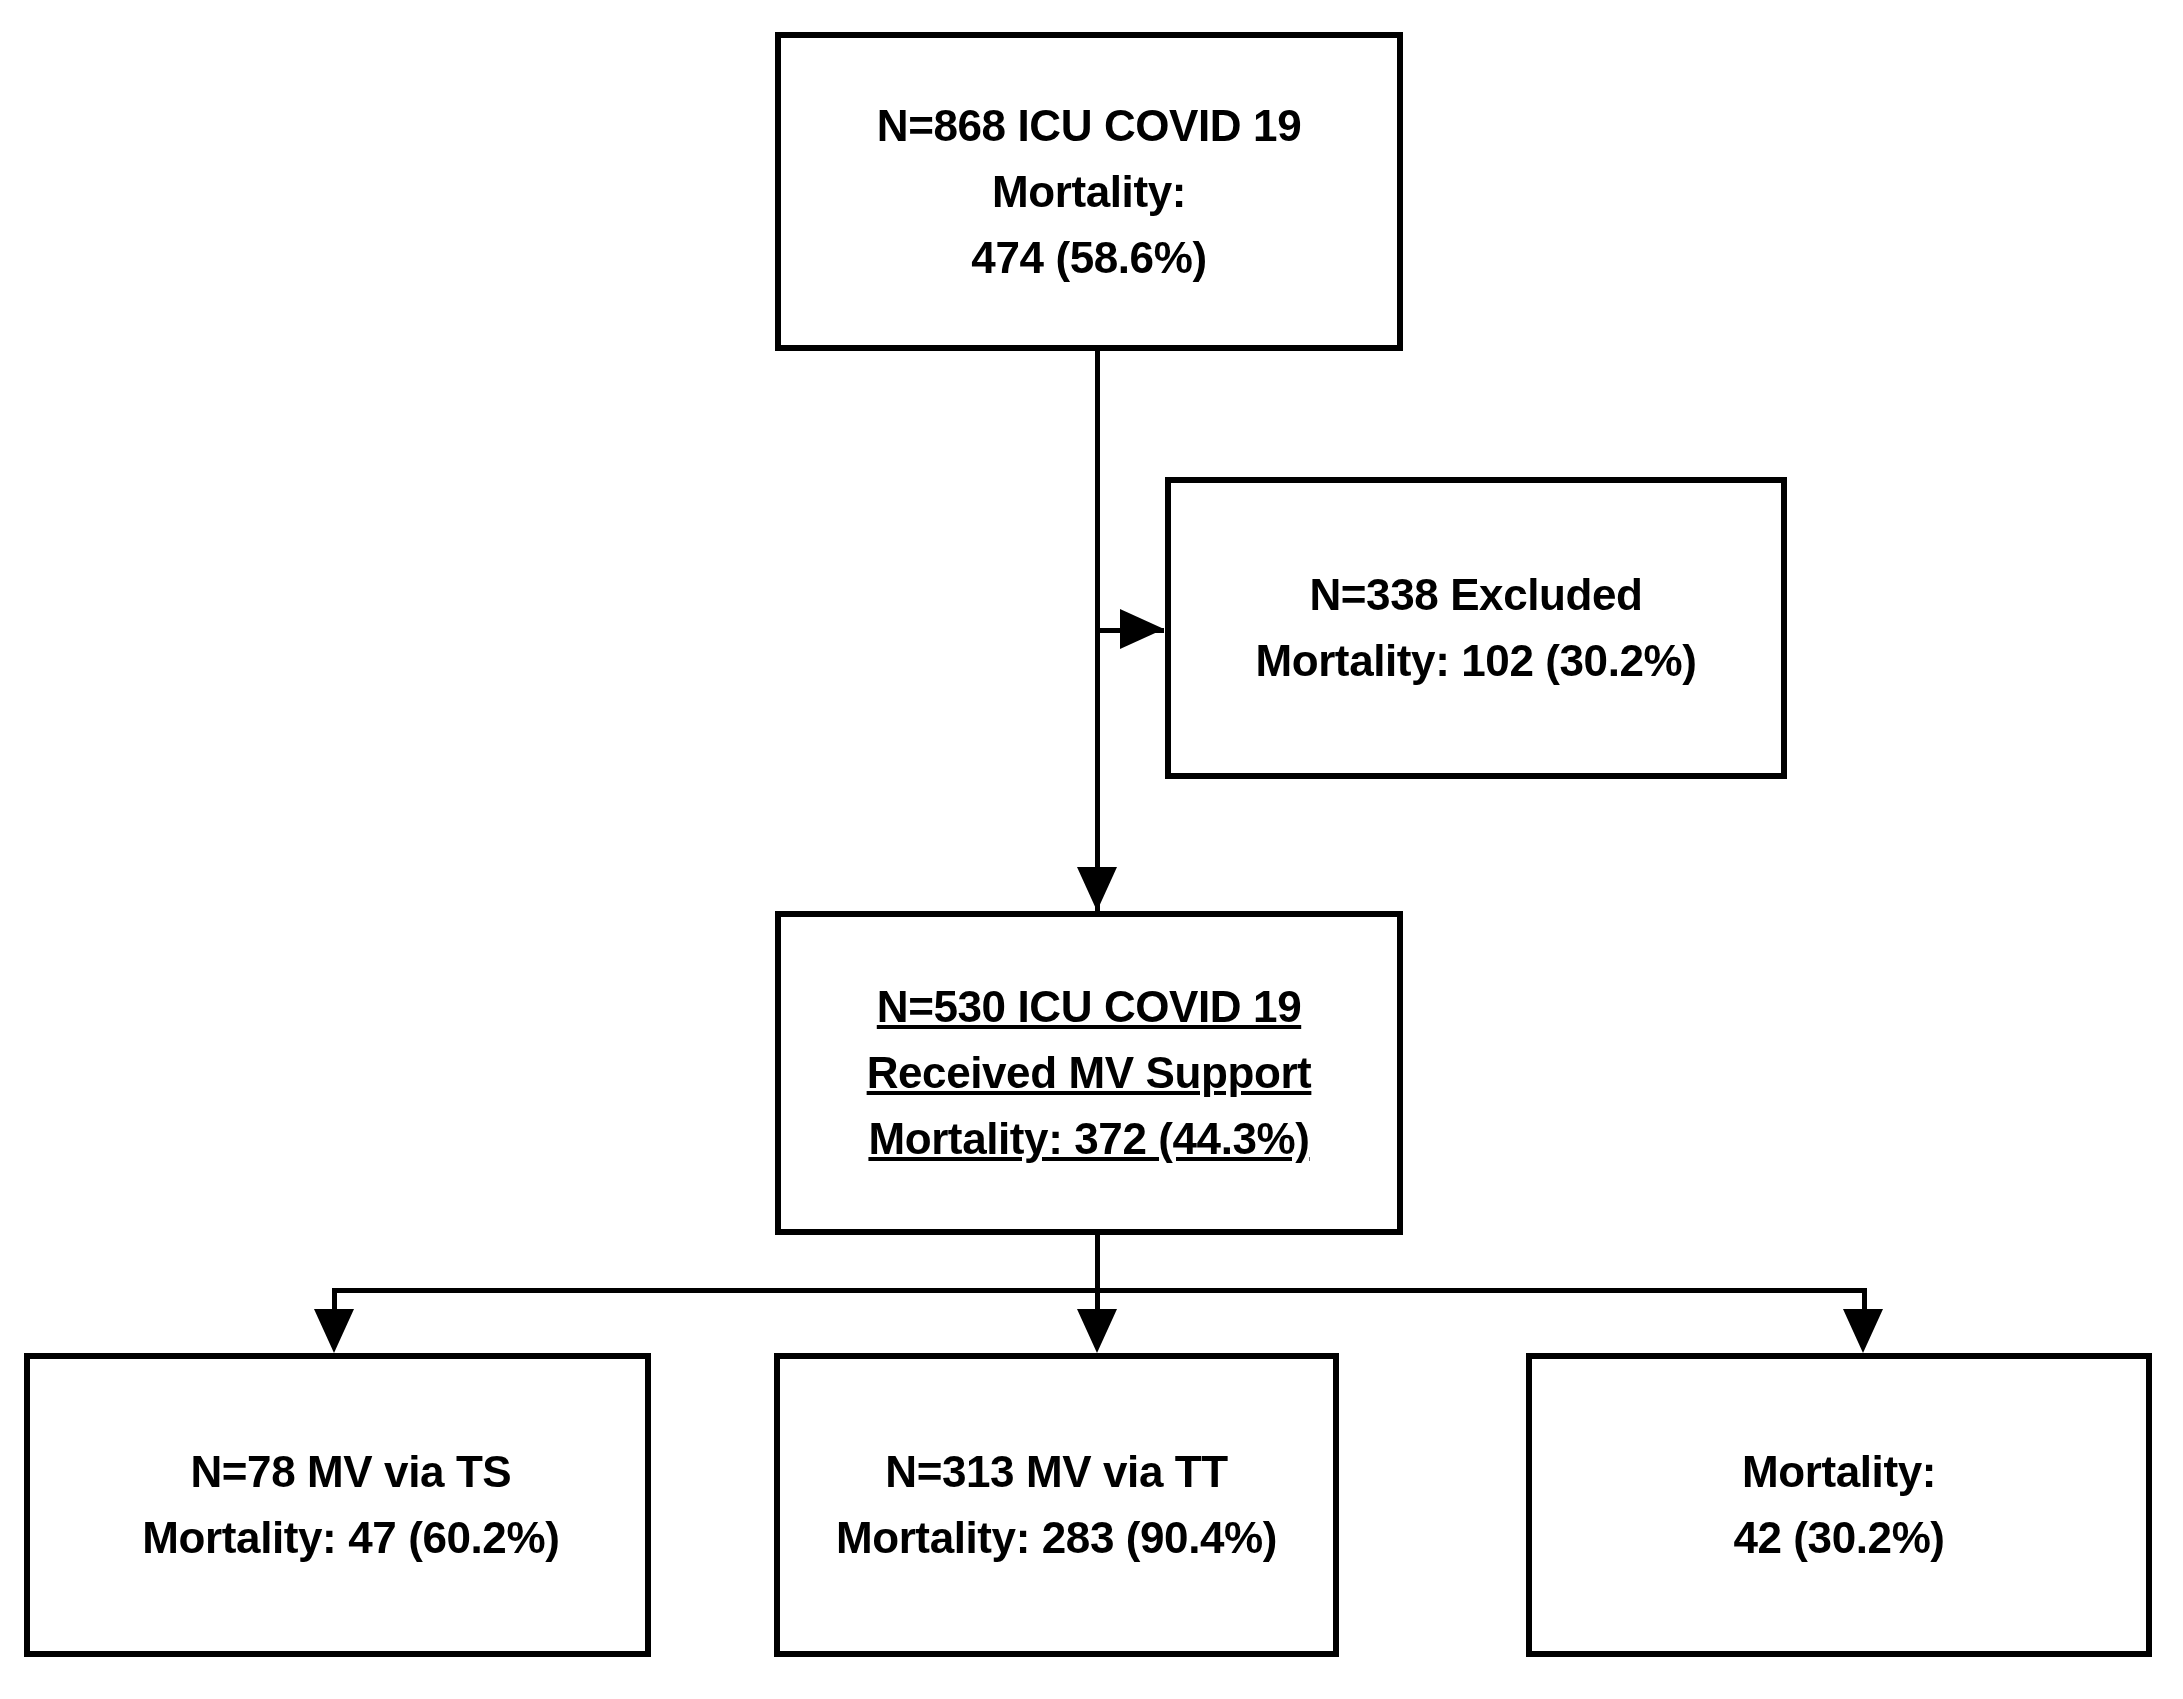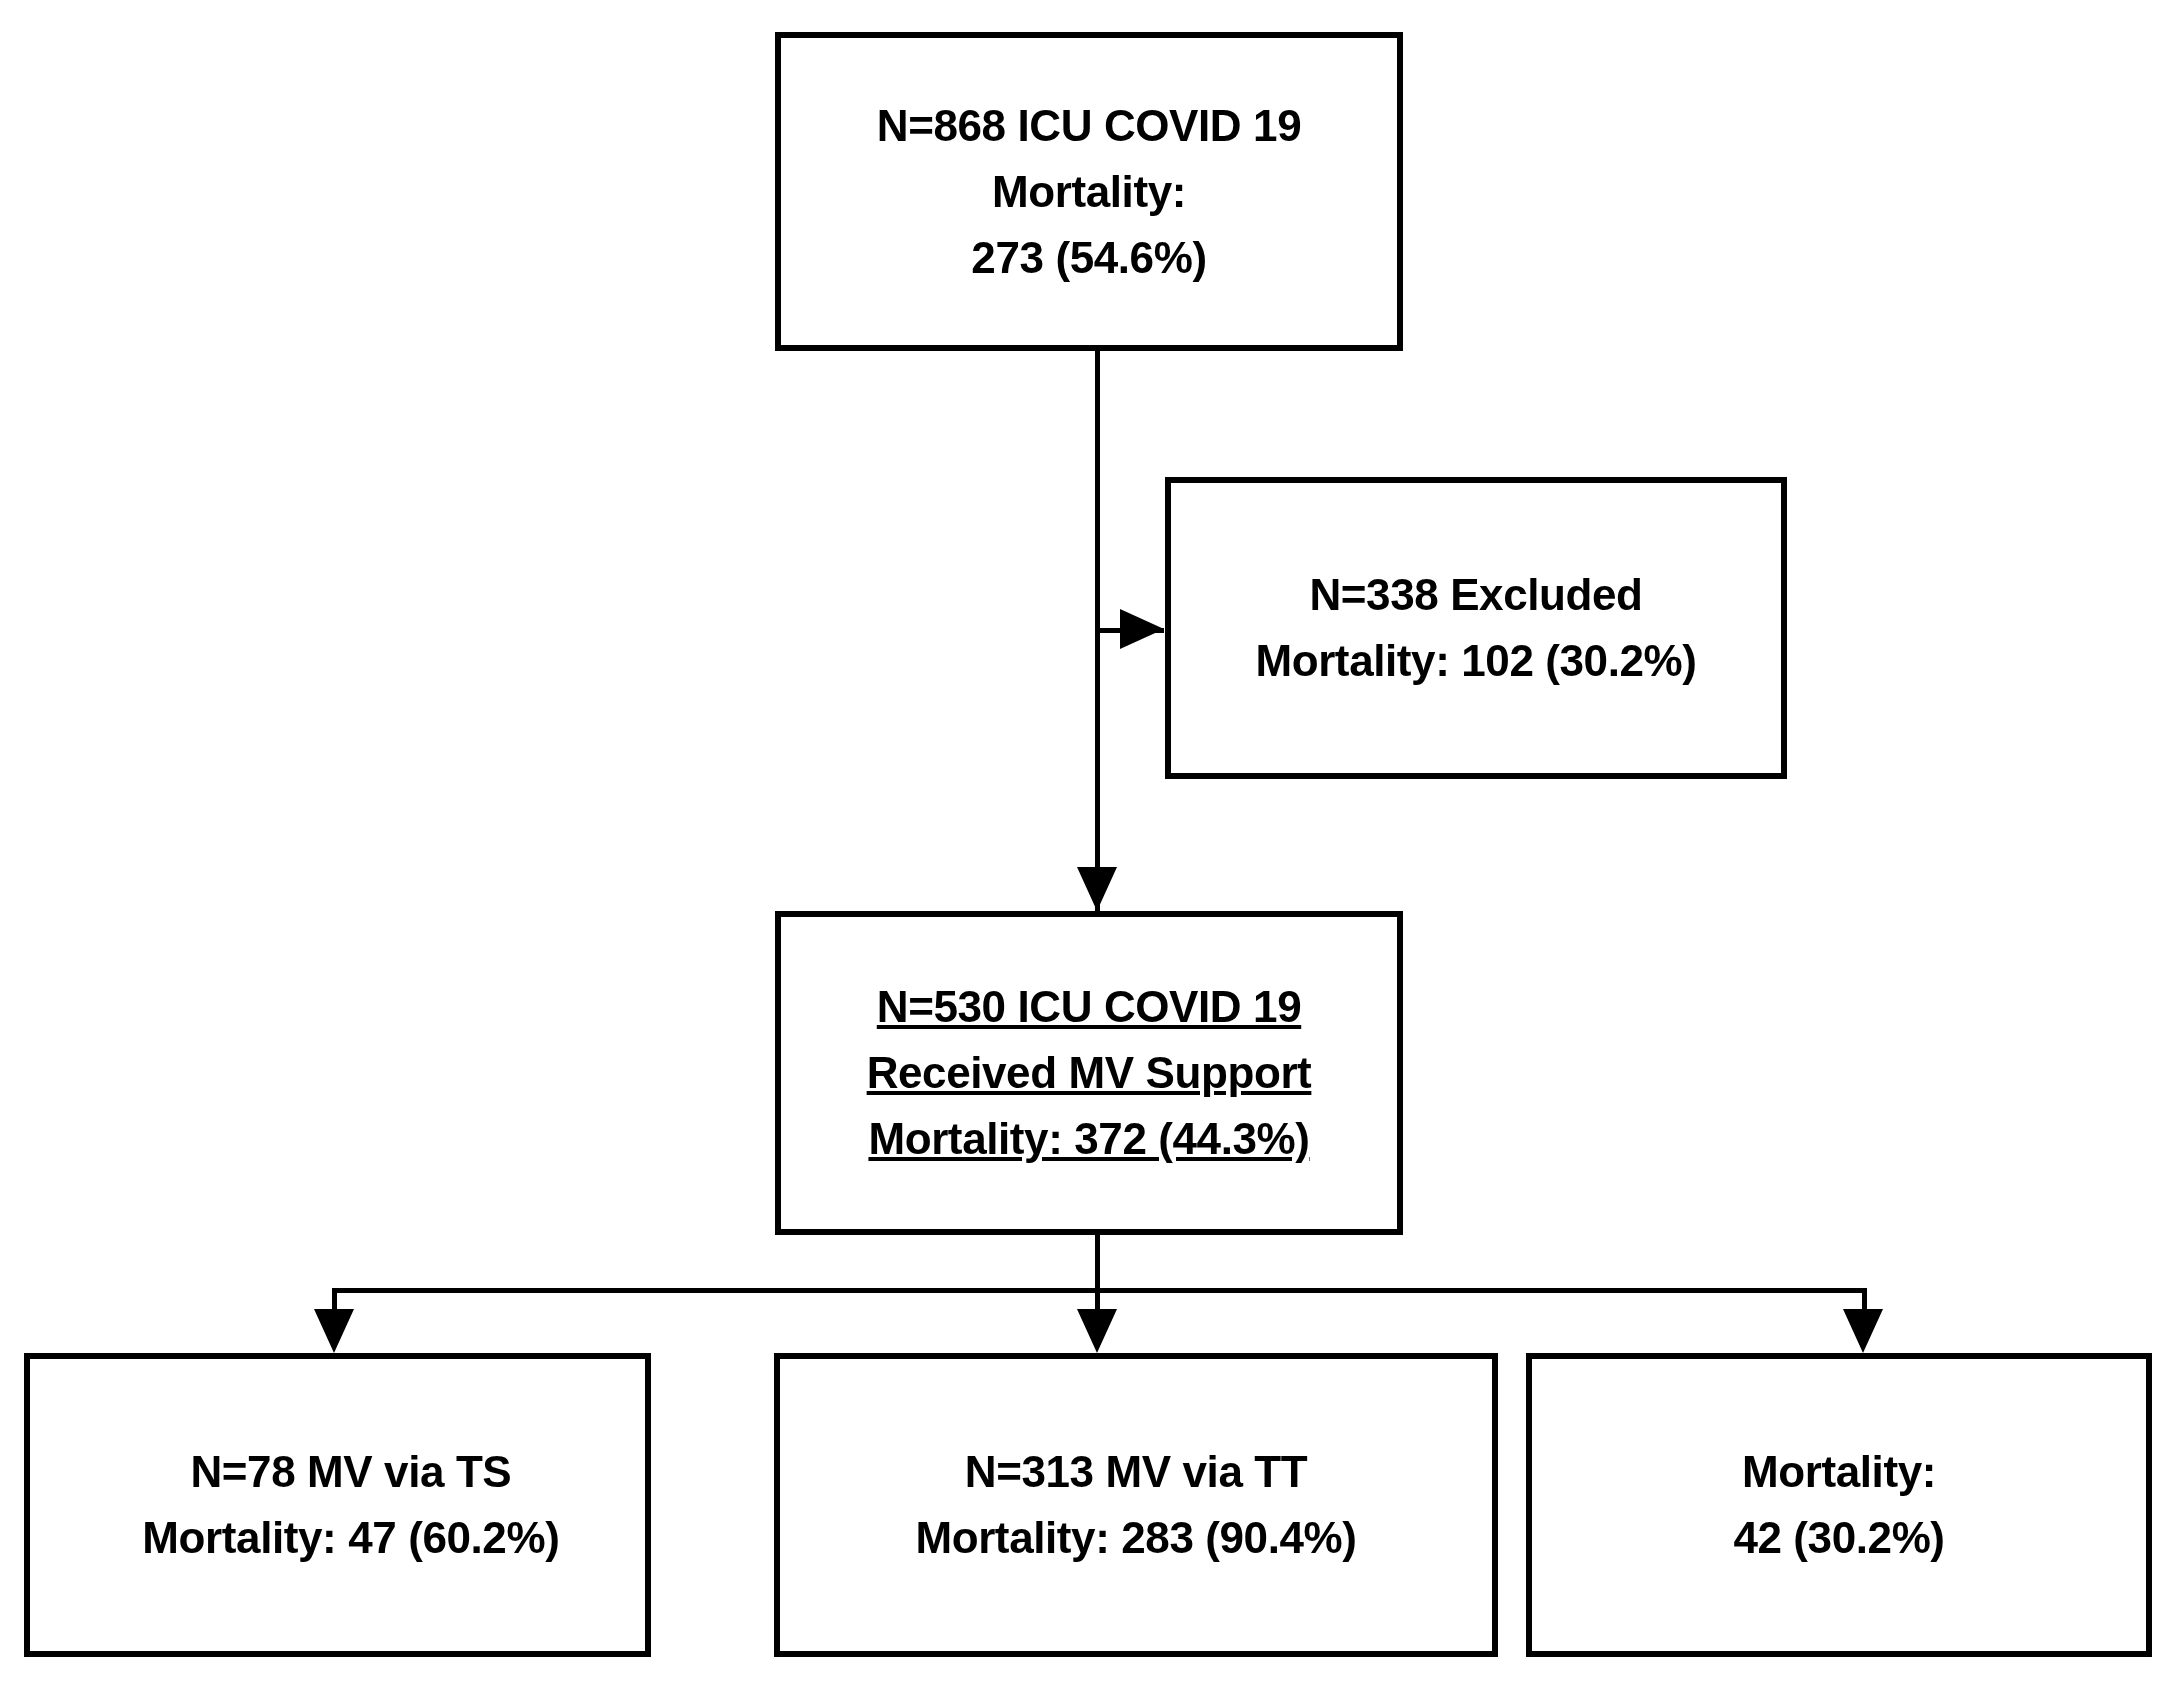--- a/index.html
+++ b/index.html
@@ -34,21 +34,21 @@
     font-size: 44px;
     line-height: 1.50;
     white-space: nowrap;
     letter-spacing: -0.4px;
   }
   
   #box-top      { left: 775px; top: 32px;   width: 628px; height: 319px; }
   #box-excluded { left: 1165px; top: 477px;  width: 622px; height: 302px; }
   #box-mv       { left: 775px; top: 911px; width: 628px; height: 324px; text-decoration: underline; }
   #box-ts       { left: 24.4px;   top: 1353px; width: 627px; height: 304px; padding-left: 26px; }
-  #box-tt       { left: 774px; top: 1353px; width: 724px; height: 304px; }
+  #box-tt       { left: 774px; top: 1353px; width: 565px; height: 304px; }
   #box-niv      { left: 1526px; top: 1353px; width: 626px; height: 304px; }
 
   
   .conn {
     position: absolute;
     background: #000000;
     z-index: 1;
   }
   .v-line { width: 5.3px; }
   .h-line { height: 5.3px; }
@@ -106,21 +106,21 @@
   <div class="conn v-line" id="split-left-v"></div>
   <div class="conn v-line" id="split-mid-v"></div>
   <div class="conn v-line" id="split-right-v"></div>
   <div class="arrow-down" id="arrow-ts"></div>
   <div class="arrow-down" id="arrow-tt"></div>
   <div class="arrow-down" id="arrow-niv"></div>
 
   <div class="flow-box" id="box-top">
     <div class="line">N=868 ICU COVID 19</div>
     <div class="line">Mortality:</div>
-    <div class="line">273 (54.6%)</div>
+    <div class="line">474 (58.6%)</div>
   </div>
 
   <div class="flow-box" id="box-excluded">
     <div class="line">N=338 Excluded</div>
     <div class="line">Mortality:  102 (30.2%)</div>
   </div>
 
   <div class="flow-box" id="box-mv">
     <div class="line">N=530 ICU COVID 19</div>
     <div class="line">Received MV Support</div>

